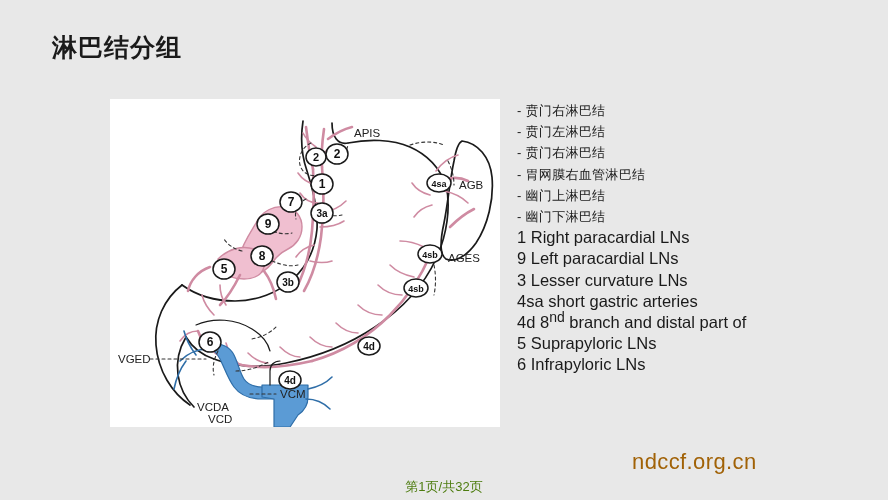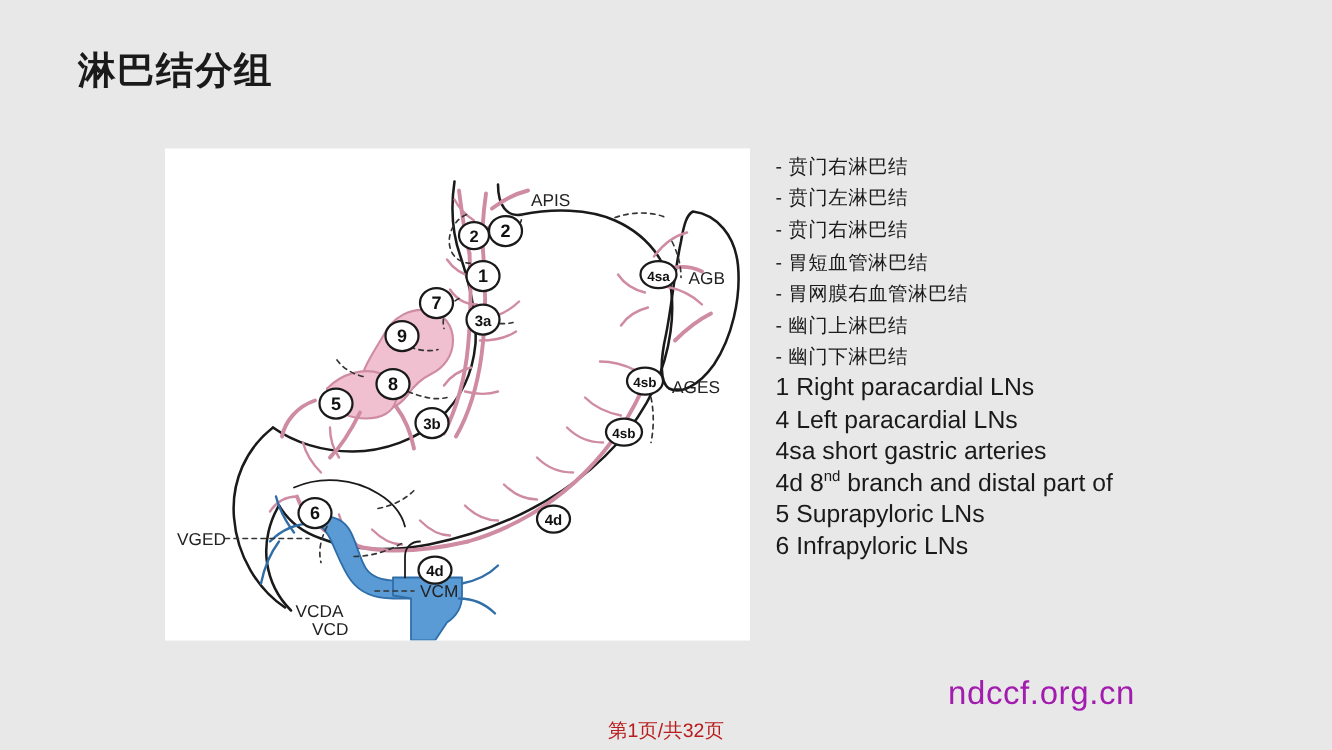--- a/index.html
+++ b/index.html
@@ -59,44 +59,44 @@
     font-size: 16.5px;
     line-height: 21.2px;
     color: #1a1a1a;
     white-space: nowrap;
   }
   .text-line.cn {
     font-size: 13px;
     letter-spacing: 0.3px;
   }
   .text-line sup {
-    font-size: 10px;
+    font-size: 14px;
     vertical-align: super;
     line-height: 0;
   }
   
   .watermark {
     position: absolute;
     left: 632px;
     top: 449px;
     font-size: 22px;
-    color: #a21caf;
+    color: #a16207;
     letter-spacing: 0.4px;
     white-space: nowrap;
     user-select: none;
   }
   
   .footer {
     position: absolute;
     left: 0;
     top: 478px;
     width: 888px;
     text-align: center;
     font-size: 13px;
-    color: #b91c1c;
+    color: #4d7c0f;
   }
 </style>
 </head>
 <body>
 
 <div class="slide">
 
   <div class="slide-title">淋巴结分组</div>
 
   <div class="figure-box">
@@ -303,27 +303,27 @@
         <text class="lbl" x="87" y="312">VCDA</text>
         <text class="lbl" x="98" y="324">VCD</text>
       </g>
     </svg>
   </div>
 
   <div class="text-column">
     <div class="text-line cn">- 贲门右淋巴结</div>
     <div class="text-line cn">- 贲门左淋巴结</div>
     <div class="text-line cn">- 贲门右淋巴结</div>
-    <div class="text-line cn">- 胃短血管淋巴结</div>
     <div class="text-line cn">- 胃网膜右血管淋巴结</div>
     <div class="text-line cn">- 幽门上淋巴结</div>
     <div class="text-line cn">- 幽门下淋巴结</div>
 
     <div class="text-line">1 Right paracardial LNs</div>
-    <div class="text-line">4 Left paracardial LNs</div>
+    <div class="text-line">9 Left paracardial LNs</div>
+    <div class="text-line">3 Lesser curvature LNs</div>
     <div class="text-line">4sa short gastric arteries</div>
 
     <div class="text-line"><span>4d 8</span><sup>nd</sup><span> branch and distal part of</span></div>
 
     <div class="text-line">5 Suprapyloric  LNs</div>
     <div class="text-line">6 Infrapyloric LNs</div>
   </div>
 
   <div class="watermark">ndccf.org.cn</div>
 

